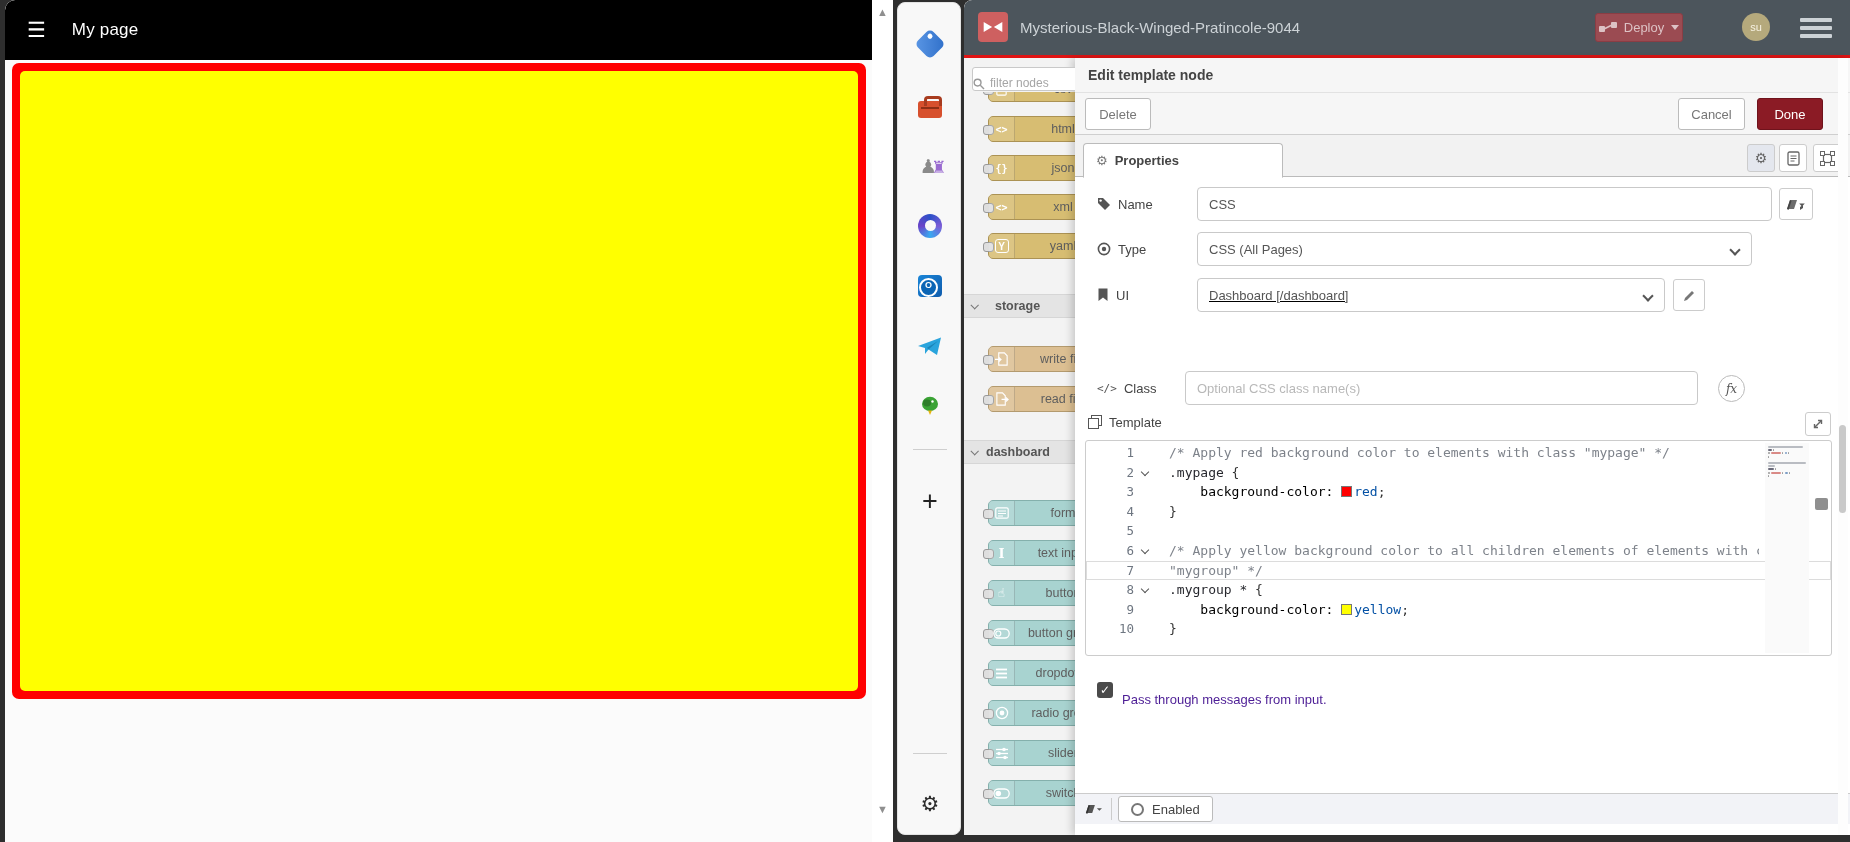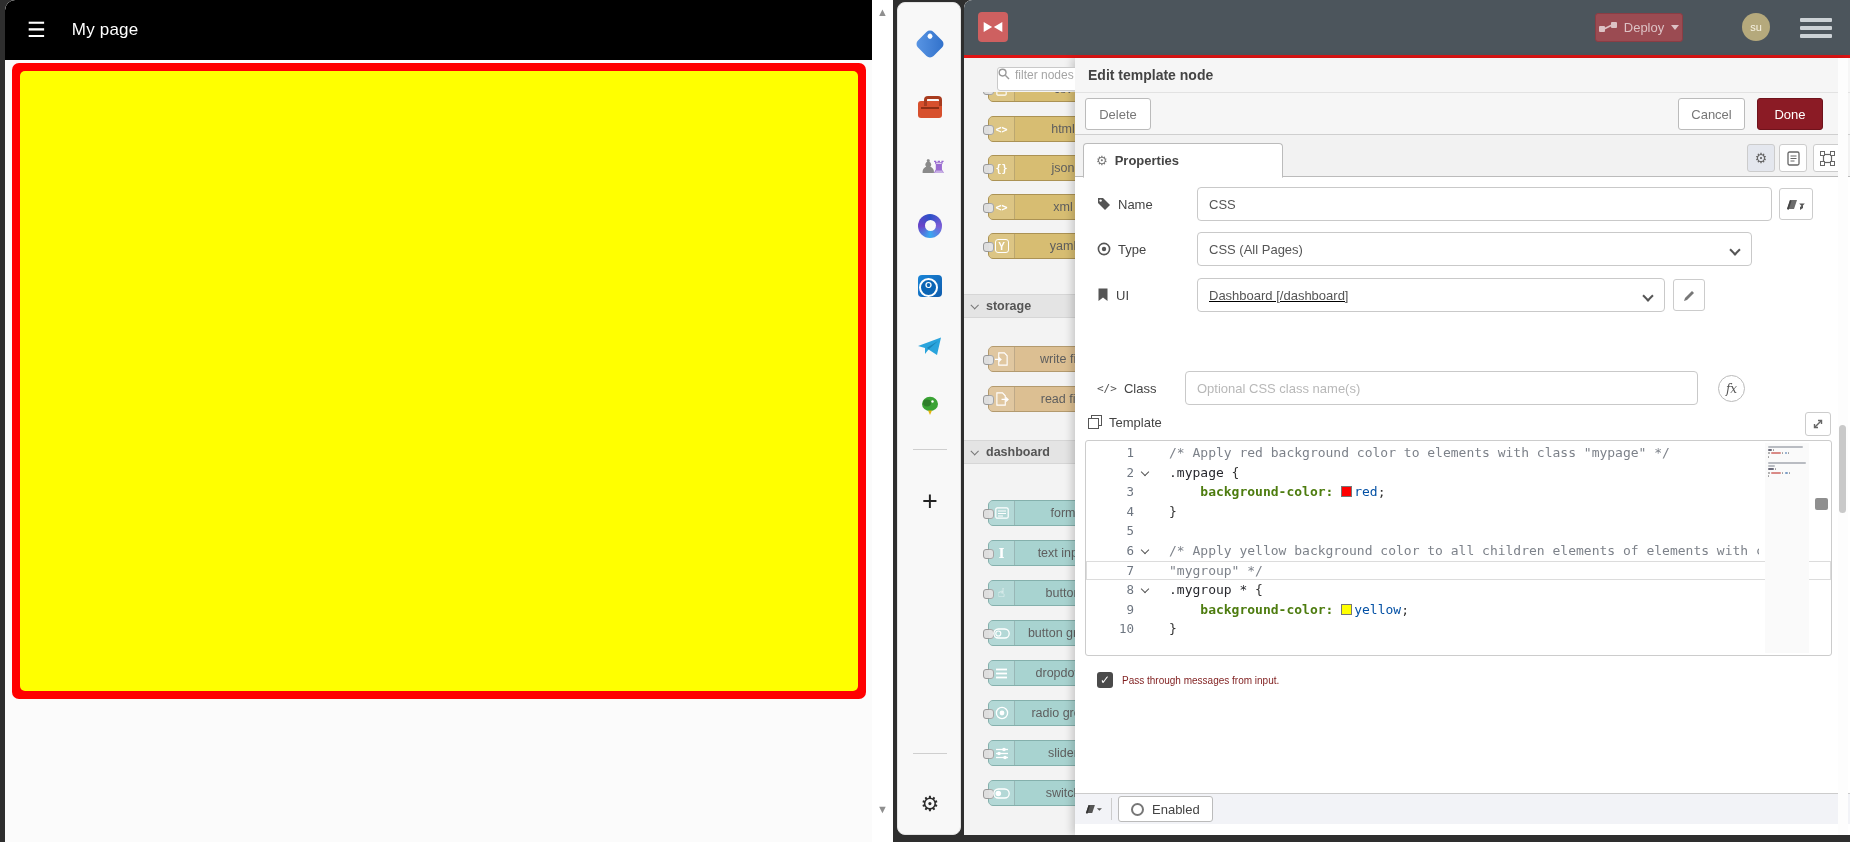--- a/index.html
+++ b/index.html
@@ -44,21 +44,21 @@
   .deploy { position:absolute; left:631px; top:13px; width:88px; height:29px; background:#9b4b52; border:1px solid #8a3d44; border-radius:3px; display:flex; align-items:center; justify-content:center; gap:7px; cursor:pointer; }
   .deploy span.lbl { color:#ddc2c5; font-size:13px; }
   .deploy .caret { width:0; height:0; border-left:4px solid transparent; border-right:4px solid transparent; border-top:5px solid #ddc2c5; }
   .avatar { position:absolute; left:778px; top:13px; width:28px; height:28px; border-radius:50%; background:#b5a97c; color:#f7f2e2; font-size:11px; display:flex; align-items:center; justify-content:center; cursor:pointer; }
   .nr-burger { position:absolute; left:836px; top:18px; width:32px; cursor:pointer; }
   .nr-burger i { display:block; height:4px; background:#ccd2d6; margin-bottom:4px; border-radius:1px; }
   .redline { position:absolute; left:0; top:55px; width:886px; height:3px; background:#e01313; }
 
   
   .palette { position:absolute; left:0; top:58px; width:111px; height:777px; background:#f3f3f3; overflow:hidden; }
-  .p-search { position:absolute; left:8px; top:9px; width:130px; height:24px; background:#fff; border:1px solid #c9c9c9; border-radius:3px; display:flex; align-items:flex-start; gap:5px; z-index:3;margin-left:25px; }
+  .p-search { position:absolute; left:8px; top:9px; width:130px; height:24px; background:#fff; border:1px solid #c9c9c9; border-radius:3px; display:flex; align-items:flex-end; gap:5px; z-index:3; }
   .p-search input { border:none; outline:none; width:80px; font-size:12px; color:#555; background:transparent; }
   .p-search input::placeholder { color:#a5a5a5; }
   .p-list { position:absolute; left:0; top:34px; width:111px; height:743px; overflow:hidden; }
   .pnode { position:absolute; left:24px; width:150px; height:26px; border-radius:5px; cursor:grab; }
   .pnode.parser { background:#d7bd72; border:1px solid #ab9254; }
   .pnode.file   { background:#dcbf92; border:1px solid #b39a6e; }
   .pnode.ui     { background:#a8d3d0; border:1px solid #84b0ac; }
   .pnode .port { position:absolute; left:-6px; top:8px; width:11px; height:10px; background:#dedede; border:1px solid #999; border-radius:3px; }
   .pnode .nicon { position:absolute; left:0; top:0; width:26px; height:24px; border-right:1px solid rgba(0,0,0,.15); background:rgba(255,255,255,.13); display:flex; align-items:center; justify-content:center; color:#fff; }
   .pnode .nlabel { position:absolute; left:0; top:0; width:148px; height:24px; line-height:24px; text-align:center; font-size:12.5px; color:#5e5e5e; }
@@ -90,29 +90,29 @@
   .fxbtn { position:absolute; top:4px; width:27px; height:27px; border:1px solid #bbb; border-radius:50%; background:#fff; display:flex; align-items:center; justify-content:center; font-size:12px; font-style:italic; color:#555; font-family:"DejaVu Serif", serif; cursor:pointer; }
   .sizebtn { position:absolute; top:1px; width:48px; height:31px; background:#fff; border:1px solid #ccc; border-radius:3px; color:#888; font-size:13px; display:flex; align-items:center; justify-content:center; cursor:pointer; }
 
   
   .editor { position:absolute; left:10px; top:382px; width:747px; height:216px; border:1px solid #ccc; border-radius:3px; background:#fff; overflow:hidden; font-family:"DejaVu Sans Mono", monospace; font-size:13px; }
   .cline { position:absolute; left:0; width:745px; height:19.6px; line-height:19.6px; white-space:pre; }
   .cline.current { outline:1px solid #dcdcdc; outline-offset:-1px; }
   .lnum { position:absolute; left:0; top:0; width:48px; text-align:right; color:#6e7681; font-size:12.5px; }
   .lfold { position:absolute; left:56px; top:6px; width:6px; height:6px; border-right:1.6px solid #555; border-bottom:1.6px solid #555; transform:rotate(45deg); cursor:pointer; }
   .ccode { position:absolute; left:83px; top:0; width:590px; overflow:hidden; height:19.6px; }
-  .tk-c { color:#7d828a; } .tk-s { color:#27282e; } .tk-p { color:#4d7c0f;font-weight:bold; } .tk-v { color:#0451a5; } .tk-n { color:#333; }
+  .tk-c { color:#7d828a; } .tk-s { color:#27282e; } .tk-p { color:#000000; } .tk-v { color:#0451a5; } .tk-n { color:#333; }
   .swatch { display:inline-block; width:11px; height:11px; border:1px solid #777; vertical-align:-1px; margin-right:2px; }
   .minimap { position:absolute; left:679px; top:2px; width:44px; height:210px; background:#fafafa; }
   .mm-bar { position:absolute; height:2px; border-radius:1px; }
   .ed-scroll { position:absolute; left:729px; top:57px; width:13px; height:12px; background:#8f8f8f; border-radius:2px; }
 
   .checkrow { position:absolute; left:22px; top:614px; display:flex; align-items:center; gap:9px; }
   .cbox { width:16px; height:16px; background:#4a4a4a; border-radius:3px; color:#fff; font-size:12px; text-align:center; line-height:16px; cursor:pointer; font-family:"DejaVu Sans", sans-serif; }
-  .checklabel { font-size:10px; color:#7f1d1d; }
+  .checklabel { font-size:13px; color:#4c1d95;margin-top:20px; }
 
   .t-bottom { position:absolute; left:0; top:735px; width:775px; height:31px; background:#f2f3f7; border-top:1px solid #ccc; display:flex; align-items:center; }
   .t-bottom .bsep { width:1px; height:22px; background:#ccc; margin:0 6px 0 8px; }
   .bookbtn { margin-left:10px; cursor:pointer; display:flex; align-items:center; }
   .enbtn { height:26px; background:#fff; border:1px solid #bbb; border-radius:3px; display:flex; align-items:center; gap:8px; padding:0 12px; cursor:pointer; }
   .enbtn .ring { width:13px; height:13px; border:2px solid #777; border-radius:50%; }
   .enbtn .elabel { font-size:13px; color:#444; }
 
   .t-scroll { position:absolute; left:763px; top:0; width:10px; height:777px; background:#fdfdfd; }
   .t-scroll .thumb { position:absolute; left:1px; top:367px; width:7px; height:88px; background:#c9c9c9; border-radius:4px; }
@@ -178,20 +178,21 @@
     </div>
 
   <div class="nr">
     <div class="nr-header">
       <div class="nr-logo">
         <svg width="22" height="18" viewBox="0 0 26 18">
             <polygon points="2,3 12,9 2,15" fill="#fff"></polygon>
             <polygon points="24,3 14,9 24,15" fill="#fff"></polygon>
           </svg>
       </div>
+      <div class="nr-title">Mysterious-Black-Winged-Pratincole-9044</div>
       <div class="deploy">
         <svg width="18" height="11" viewBox="0 0 18 11">
             <rect x="0" y="4" width="6" height="6" rx="1" fill="#ddc2c5"></rect>
             <rect x="12" y="0" width="6" height="6" rx="1" fill="#ddc2c5"></rect>
             <line x1="5" y1="7" x2="13" y2="3" stroke="#ddc2c5" stroke-width="1.6"></line>
           </svg>
         <span class="lbl">Deploy</span>
         <span class="caret"></span>
       </div>
       <div class="avatar">
@@ -246,21 +247,21 @@
             </span>
             <span class="nlabel">xml</span>
           </div>
           <div class="pnode parser" style="top: 141px;">
             <span class="port"></span>
             <span class="nicon">
               <span style="border:1.2px solid #fff;border-radius:3px;width:14px;height:14px;display:inline-block;text-align:center;line-height:13px;font-size:10px;font-weight:bold;">Y</span>
             </span>
             <span class="nlabel">yaml</span>
           </div>
-          <div class="pcat" style="top: 202px;">
+          <div class="pcat" style="top: 202px; gap: 9px;">
             <span class="chev"></span>
             <span class="clabel">storage</span>
           </div>
           <div class="pnode file" style="top: 254px;">
             <span class="port"></span>
             <span class="nicon">
               <svg width="14" height="14" viewBox="0 0 15 15">
                 <path d="M4,1 h6 l3,3 v10 h-9 Z" fill="none" stroke="#fff" stroke-width="1.2"></path>
                 <path d="M0,8 h6 M4,5.8 l2.4,2.2 -2.4,2.2" fill="none" stroke="#fff" stroke-width="1.3"></path>
               </svg>

